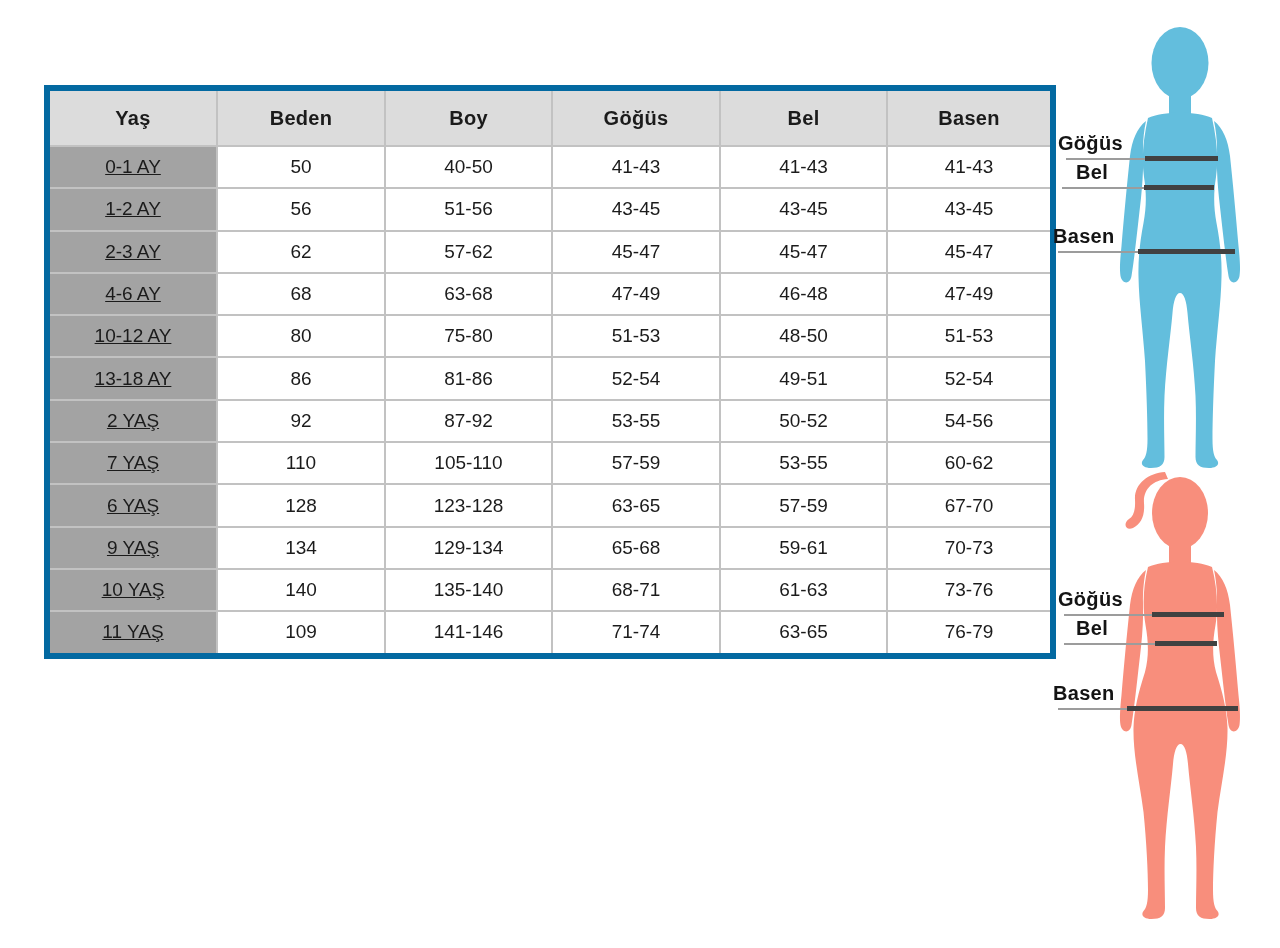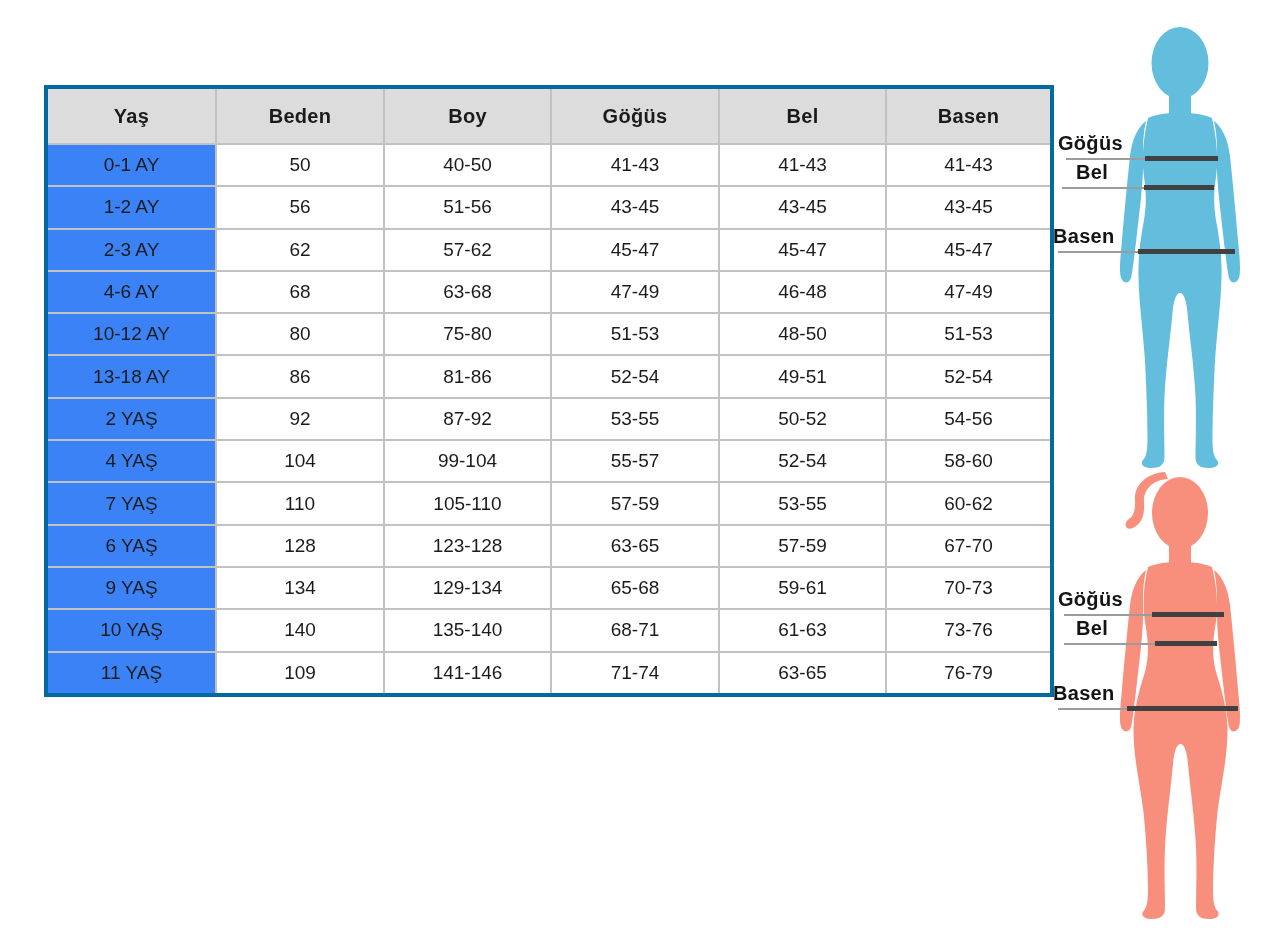--- a/index.html
+++ b/index.html
@@ -7,36 +7,36 @@
     width:1280px;height:948px;position:relative;overflow:hidden;
     background:#ffffff;
     font-family:"Liberation Sans", sans-serif;
     color:#1a1a1a;
   }
 
   
   .size-table{
     position:absolute;left:44px;top:85px;width:1006px;
     border-collapse:collapse;table-layout:fixed;
-    border:4px solid #0369a1;
+    border:6px solid #0369a1;
   }
   .size-table th,.size-table td{
     border:2px solid #c2c2c2;
     text-align:center;vertical-align:middle;
     color:#1b1b1b;
     overflow:hidden;white-space:nowrap;
   }
   .size-table thead th{
     background:#dcdcdc;height:52px;
     font-size:20px;font-weight:bold;letter-spacing:.3px;
   }
   .size-table tbody td{
     background:#ffffff;height:38.3px;font-size:19px;font-weight:400;
   }
-  .size-table tbody td:first-child{background:#3b82f6;}
+  .size-table tbody td:first-child{background:#a3a3a3;text-decoration:underline;}
 
   
   .figure{position:absolute;}
   #fig-boy{left:1090px;top:22px;width:170px;height:450px;}
   #fig-girl{left:1088px;top:471px;width:175px;height:458px;}
   .figure svg{width:100%;height:100%;display:block;}
 
   
   .m-group{position:absolute;z-index:5;}
   .m-label{
@@ -144,28 +144,20 @@
         <td>49-51</td>
         <td>52-54</td>
       </tr>
       <tr>
         <td>2 YAŞ</td>
         <td>92</td>
         <td>87-92</td>
         <td>53-55</td>
         <td>50-52</td>
         <td>54-56</td>
-      </tr>
-      <tr>
-        <td>4 YAŞ</td>
-        <td>104</td>
-        <td>99-104</td>
-        <td>55-57</td>
-        <td>52-54</td>
-        <td>58-60</td>
       </tr>
       <tr>
         <td>7 YAŞ</td>
         <td>110</td>
         <td>105-110</td>
         <td>57-59</td>
         <td>53-55</td>
         <td>60-62</td>
       </tr>
       <tr>

